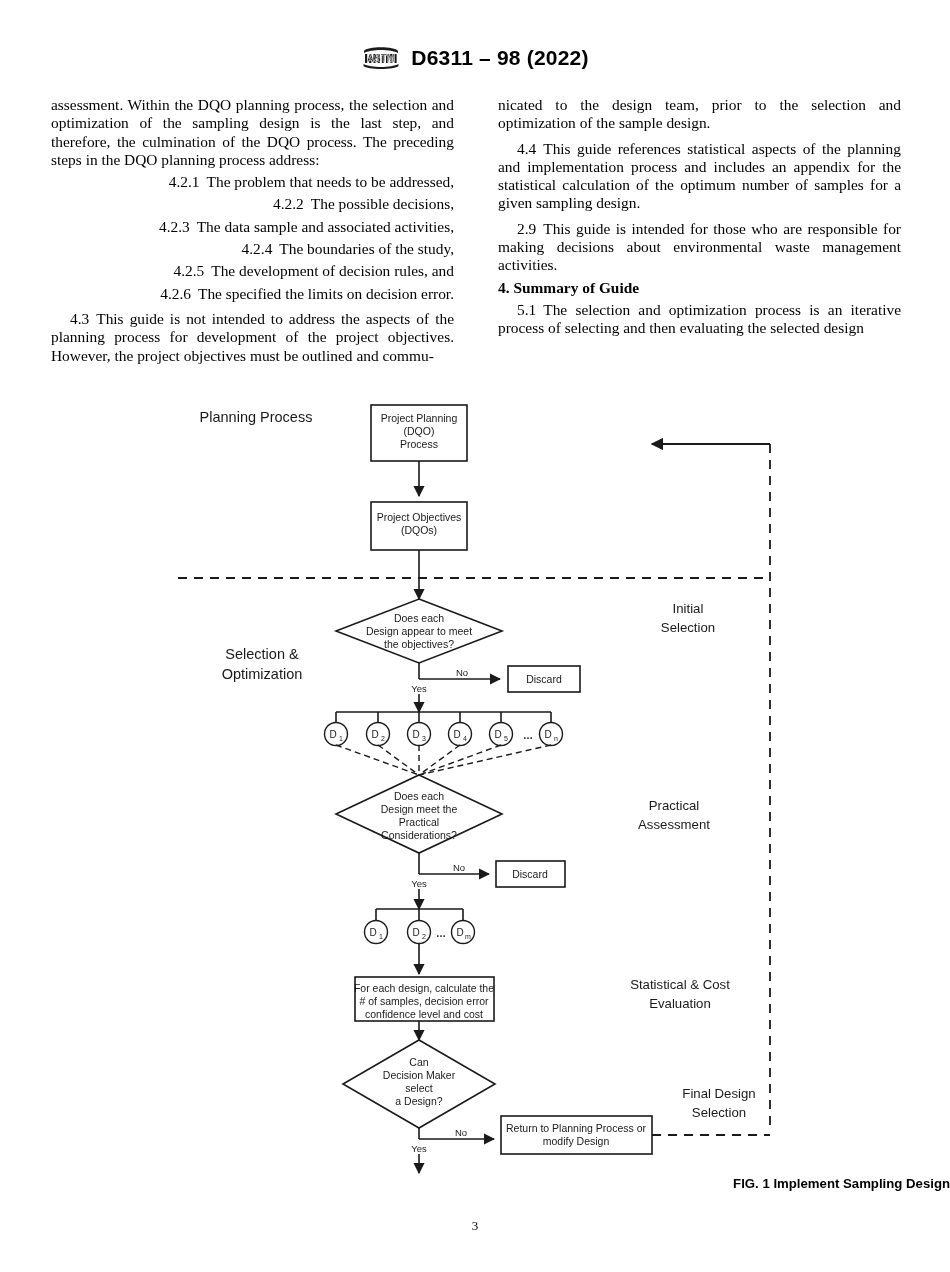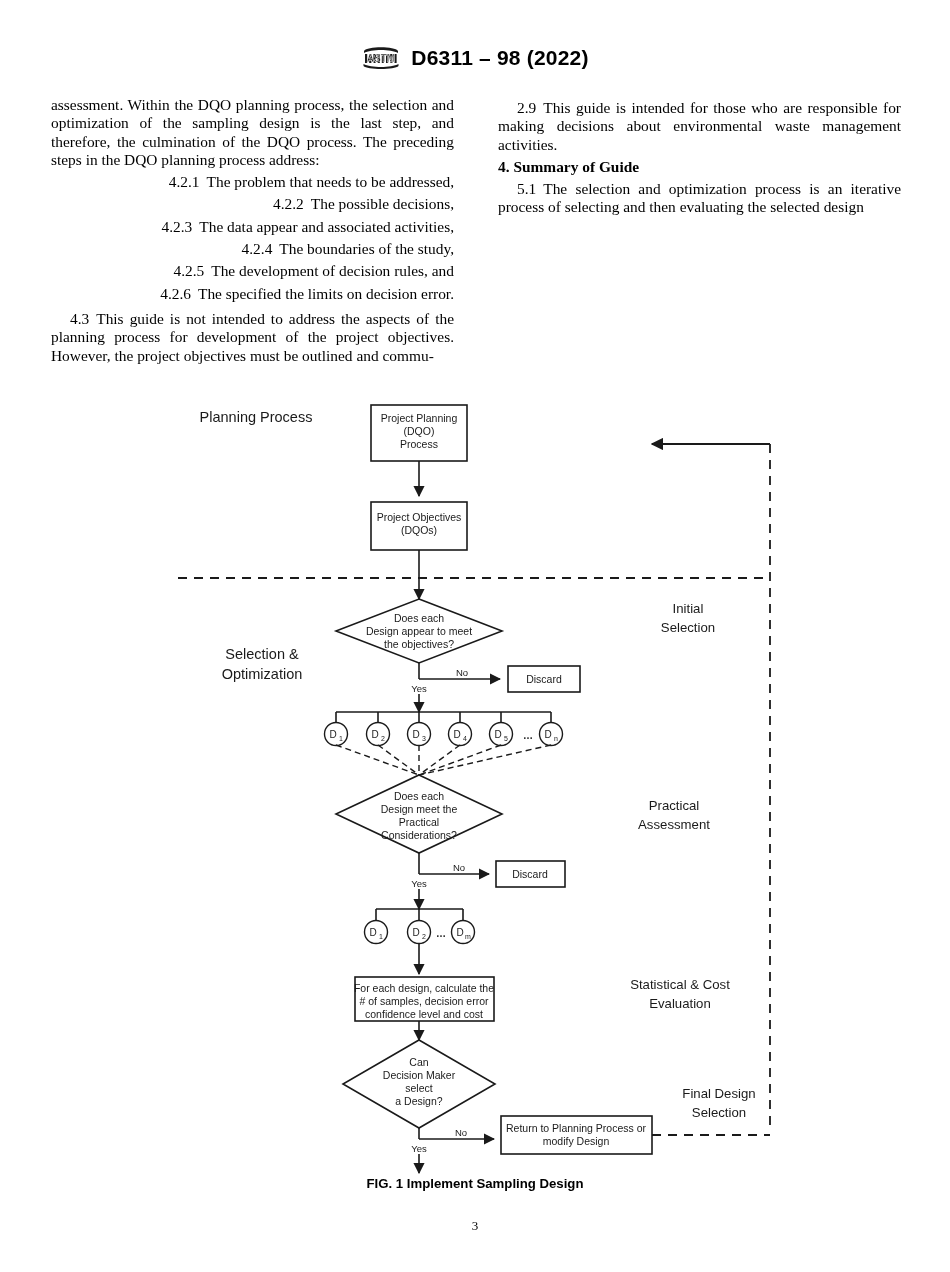--- a/index.html
+++ b/index.html
@@ -45,21 +45,21 @@
   .sec-head {
     margin:0; margin-top:10px; margin-bottom:1px;
     font-size:15.4px; font-weight:bold; text-align:left;
   }
   .nbsp-wide { display:inline-block; width:7px; }
 
   
   .figure { position:absolute; top:392px; left:0; width:950px; }
   .figcap {
     position:absolute; top:1176px; left:0; width:950px;
-    text-align:center;
+    text-align:right;
     font-family:"Liberation Sans", sans-serif;
     font-weight:bold; font-size:13.2px;
   }
   .pagenum {
     position:absolute; top:1218px; left:0; width:950px;
     text-align:center; font-size:13px;
   }
   svg text { font-family:"Liberation Sans", sans-serif; fill:#1a1a1a; }
   .nodetext { font-size:10.5px; }
   .boxtext  { font-size:10.5px; }
@@ -95,30 +95,32 @@
     <span class="header-title">D6311 – 98 (2022)</span>
   </div>
 
   <div class="columns">
 
     <div class="col">
       <p>assessment. Within the DQO planning process, the selection and optimization of the sampling design is the last step, and therefore, the culmination of the DQO process. The preceding steps in the DQO planning process address:</p>
 
       <p class="listitem"><span>4.2.1</span><span class="nbsp-wide"></span><span>The problem that needs to be addressed,</span></p>
       <p class="listitem"><span>4.2.2</span><span class="nbsp-wide"></span><span>The possible decisions,</span></p>
-      <p class="listitem"><span>4.2.3</span><span class="nbsp-wide"></span><span>The data appear and associated activities,</span></p>
+      <p class="listitem"><span>4.2.3</span><span class="nbsp-wide"></span><span>The data sample and associated activities,</span></p>
       <p class="listitem"><span>4.2.4</span><span class="nbsp-wide"></span><span>The boundaries of the study,</span></p>
       <p class="listitem"><span>4.2.5</span><span class="nbsp-wide"></span><span>The development of decision rules, and</span></p>
       <p class="listitem"><span>4.2.6</span><span class="nbsp-wide"></span><span>The specified the limits on decision error.</span></p>
 
       <p class="indent gap"><span>4.3</span><span class="nbsp-wide"></span><span>This guide is not intended to address the aspects of the planning process for development of the project objectives. However, the project objectives must be outlined and commu-</span></p>
     </div>
 
     <div class="col">
-
+      <p>nicated to the design team, prior to the selection and optimization of the sample design.</p>
+
+      <p class="indent gap"><span>4.4</span><span class="nbsp-wide"></span><span>This guide references statistical aspects of the planning and implementation process and includes an appendix for the statistical calculation of the optimum number of samples for a given sampling design.</span></p>
 
       <p class="indent gap"><span>2.9</span><span class="nbsp-wide"></span><span>This guide is intended for those who are responsible for making decisions about environmental waste management activities.</span></p>
 
       <p class="sec-head">4. Summary of Guide</p>
 
       <p class="indent"><span>5.1</span><span class="nbsp-wide"></span><span>The selection and optimization process is an iterative process of selecting and then evaluating the selected design</span></p>
     </div>
   </div>
 
   <div class="figure">

